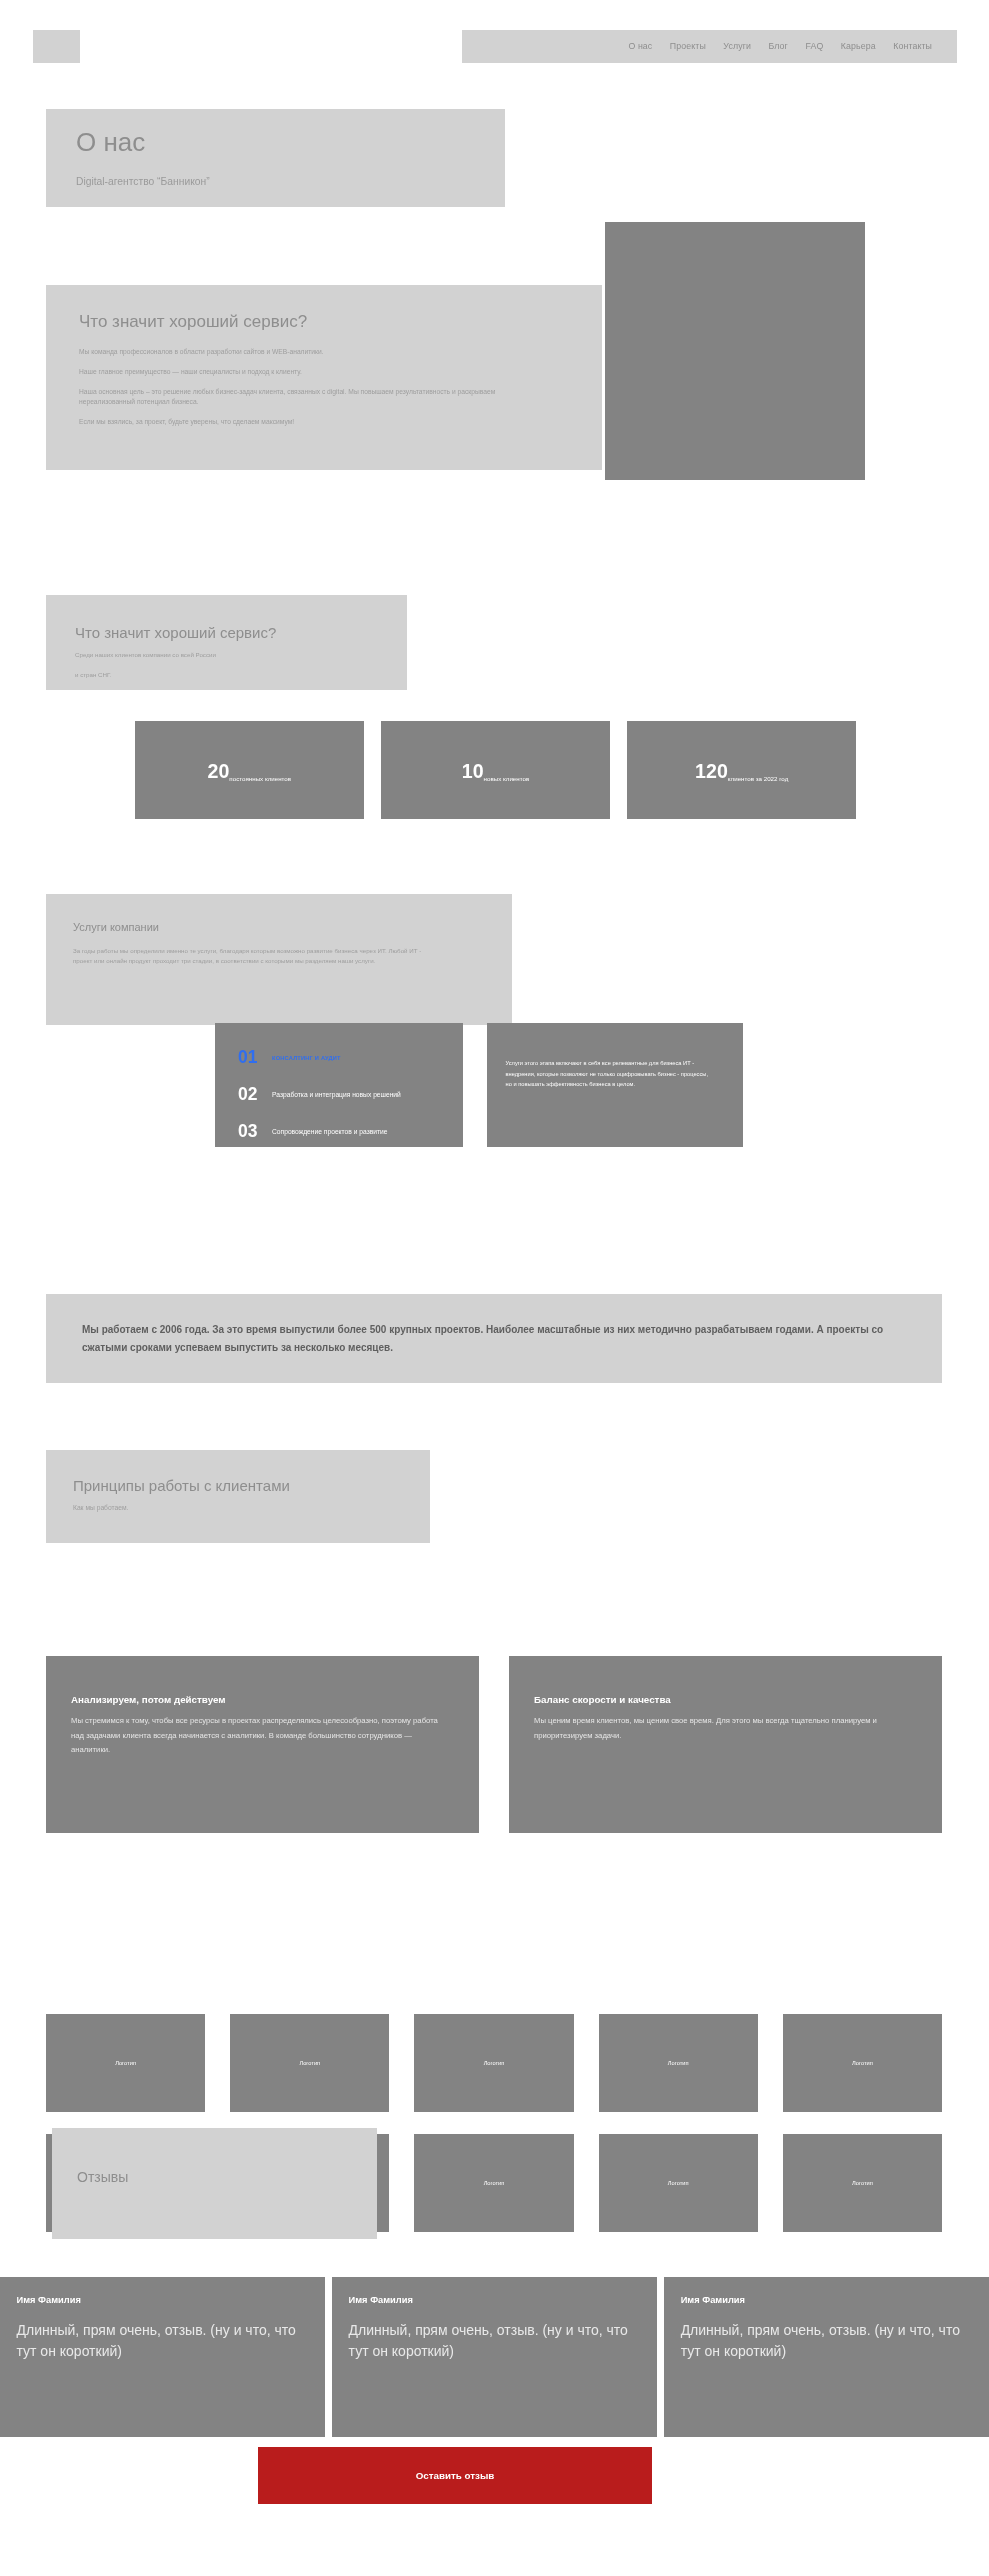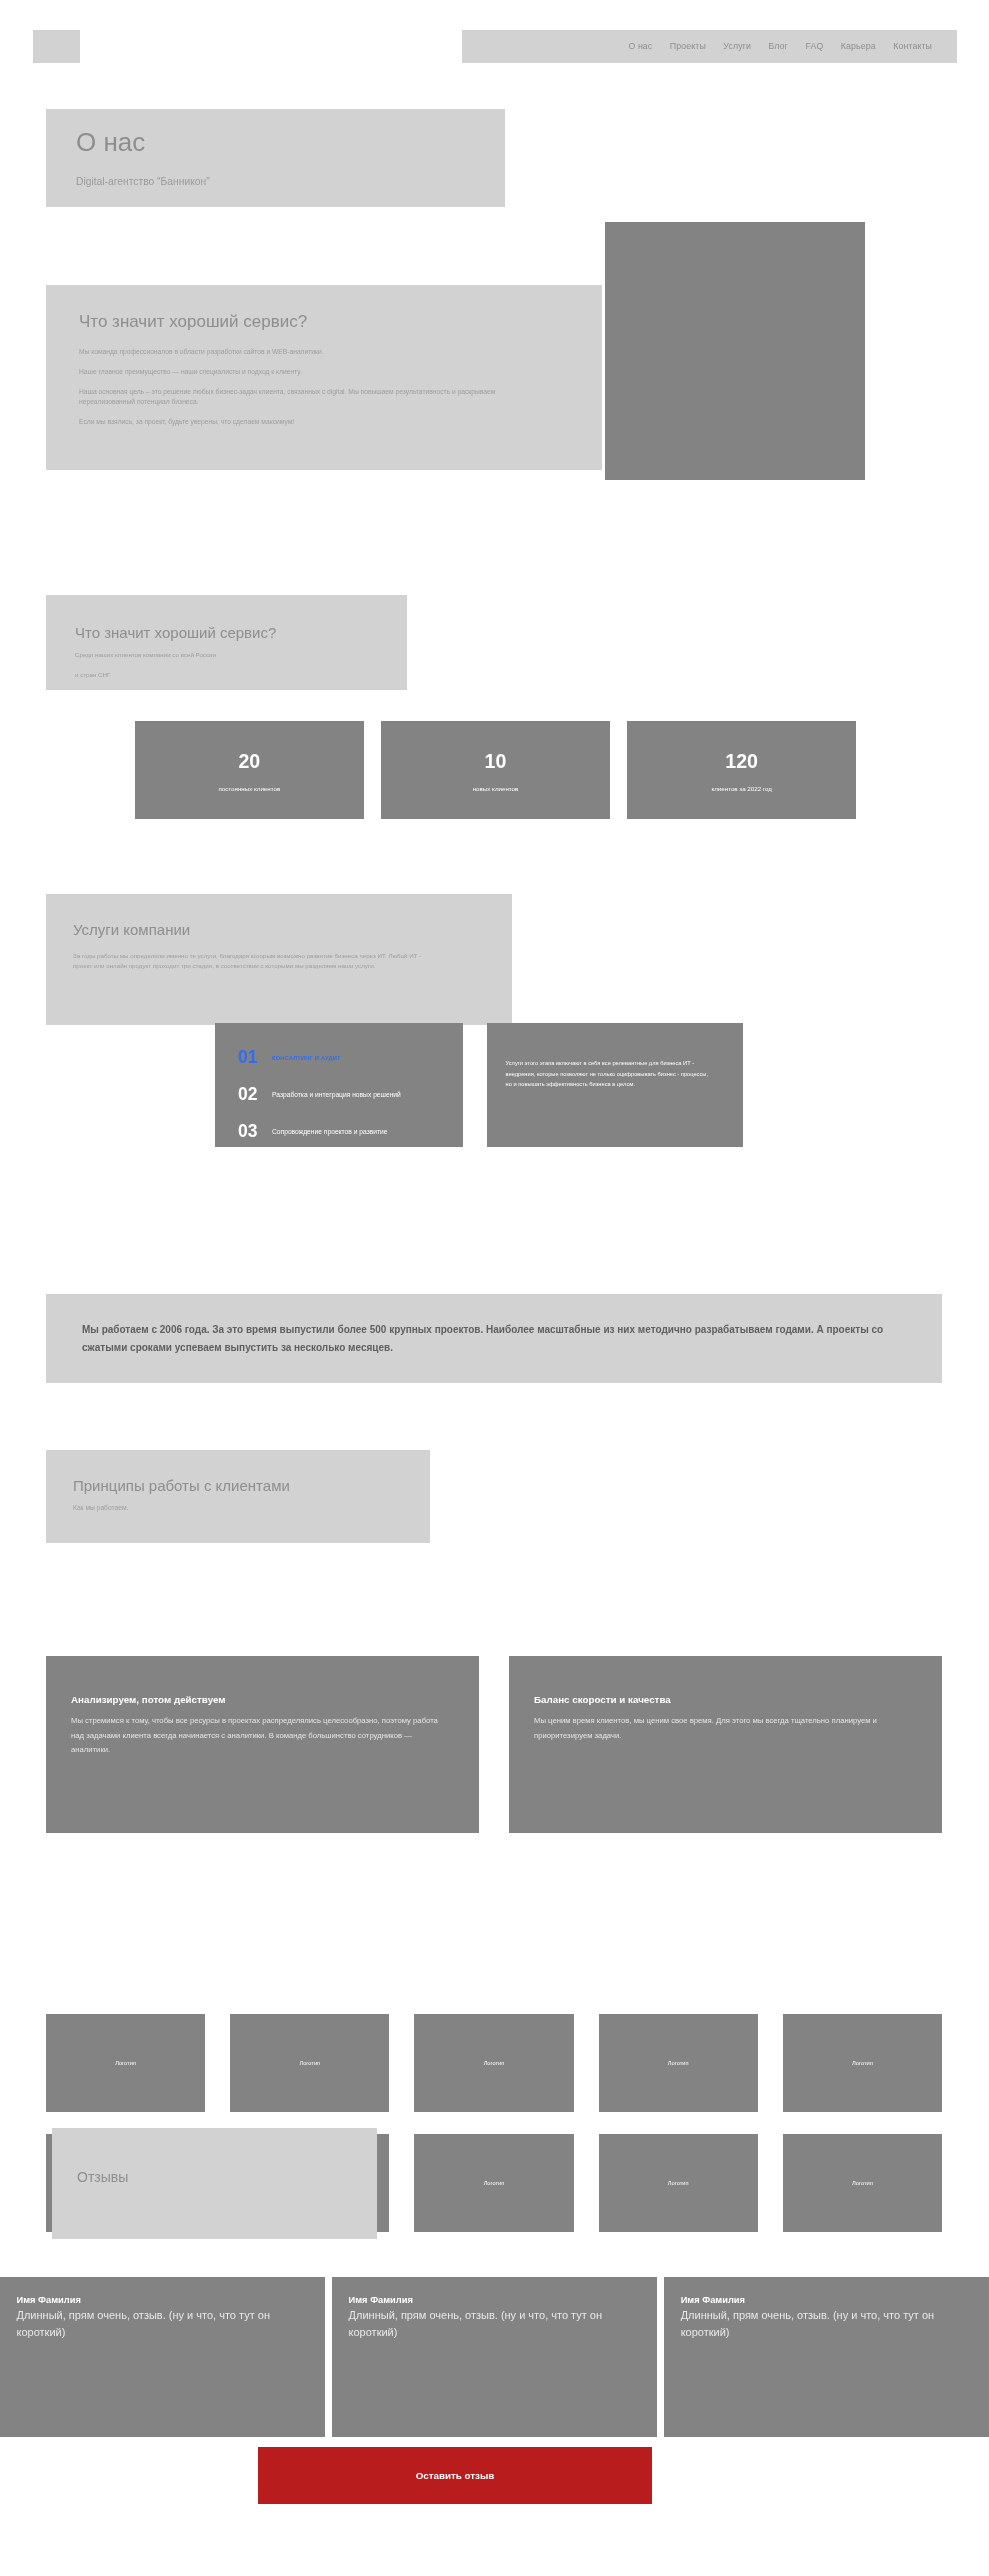--- a/index.html
+++ b/index.html
@@ -32,27 +32,27 @@
   .svc1 p + p { margin-top:9.8px; }
   .hero-img { position:absolute; left:605px; top:222px; width:260px; height:258px; background:#838383; }
 
   
   .svc2 { position:absolute; left:46px; top:595px; width:361px; height:95px; background:#d2d2d2; padding:29px 0 0 29px; }
   .svc2 h2 { font-size:15px; color:#8e8e8e; font-weight:400; }
   .svc2 p { margin-top:10.3px; font-size:6.2px; color:#9e9e9e; line-height:1.45; }
 
   
   .stats { position:absolute; left:135px; top:721px; width:721px; height:98px; display:flex; gap:17.5px; }
-  .stat { flex:1; background:#838383; display:flex; flex-direction:column; align-items:center; justify-content:center; padding-top:3.1px; }
+  .stat { flex:1; background:#838383; display:flex; flex-direction:row; align-items:center; justify-content:center; padding-top:3.1px; }
   .stat .num { font-size:19.6px; color:#ffffff; font-weight:700; line-height:1; }
   .stat .lab { margin-top:13.4px; font-size:6.2px; color:#ffffff; }
 
   
   .srvblock { position:absolute; left:46px; top:894px; width:466px; height:131px; background:#d2d2d2; padding:27px 0 0 27px; }
-  .srvblock h2 { font-size:15px; color:#8e8e8e; font-weight:400; }
+  .srvblock h2 { font-size:11px; color:#8e8e8e; font-weight:400; }
   .srvblock p { margin-top:13.4px; font-size:6.2px; color:#9e9e9e; line-height:1.6; max-width:361px; }
 
   .srv-list { position:absolute; left:215px; top:1023px; width:248px; height:124px; background:#838383; padding:19.6px 0 0 23px; }
   .srv-row { display:flex; align-items:center; height:30px; margin-bottom:7.2px; }
   .srv-row .n { font-size:17.5px; font-weight:700; color:#ffffff; width:34px; line-height:1; }
   .srv-row .t { font-size:6.7px; color:#ffffff; }
   .srv-row.active .n { color:#2f6ef0; }
   .srv-row.active .t { color:#2f6ef0; font-weight:700; font-size:5.7px; letter-spacing:0.2px; }
 
   .srv-desc { position:absolute; left:487px; top:1023px; width:256px; height:124px; background:#838383; padding:35px 29px 0 18.5px; }
@@ -82,21 +82,21 @@
   .logo-cell { flex:1; height:98px; background:#838383; display:flex; align-items:center; justify-content:center; }
   .logo-cell span { font-size:5.7px; color:#ffffff; }
 
   
   .rev-head { position:absolute; left:52px; top:2128px; width:325px; height:111px; background:#d2d2d2; padding:41px 0 1px 25px; }
   .rev-head h2 { font-size:14px; color:#8e8e8e; font-weight:400; }
 
   .rev-cards { position:absolute; left:0px; top:2277px; width:989px; height:160px; display:flex; gap:7.2px; }
   .rev-card { flex:1; background:#838383; padding:17.5px 17.5px 0 16.5px; }
   .rev-card h4 { font-size:9.3px; color:#ffffff; font-weight:700; }
-  .rev-card p { margin-top:2px; font-size:11px; color:#e9e9e9; line-height:1.55; }
+  .rev-card p { margin-top:15px; font-size:14px; color:#e9e9e9; line-height:1.55; }
 
   .rev-btn { position:absolute; left:258px; top:2447px; width:394px; height:57px; background:#b91c1c;
              display:flex; align-items:center; justify-content:center; }
   .rev-btn span { font-size:9.8px; color:#ffffff; font-weight:700; }
 </style>
 </head>
 <body>
 
 <div class="page">
 

